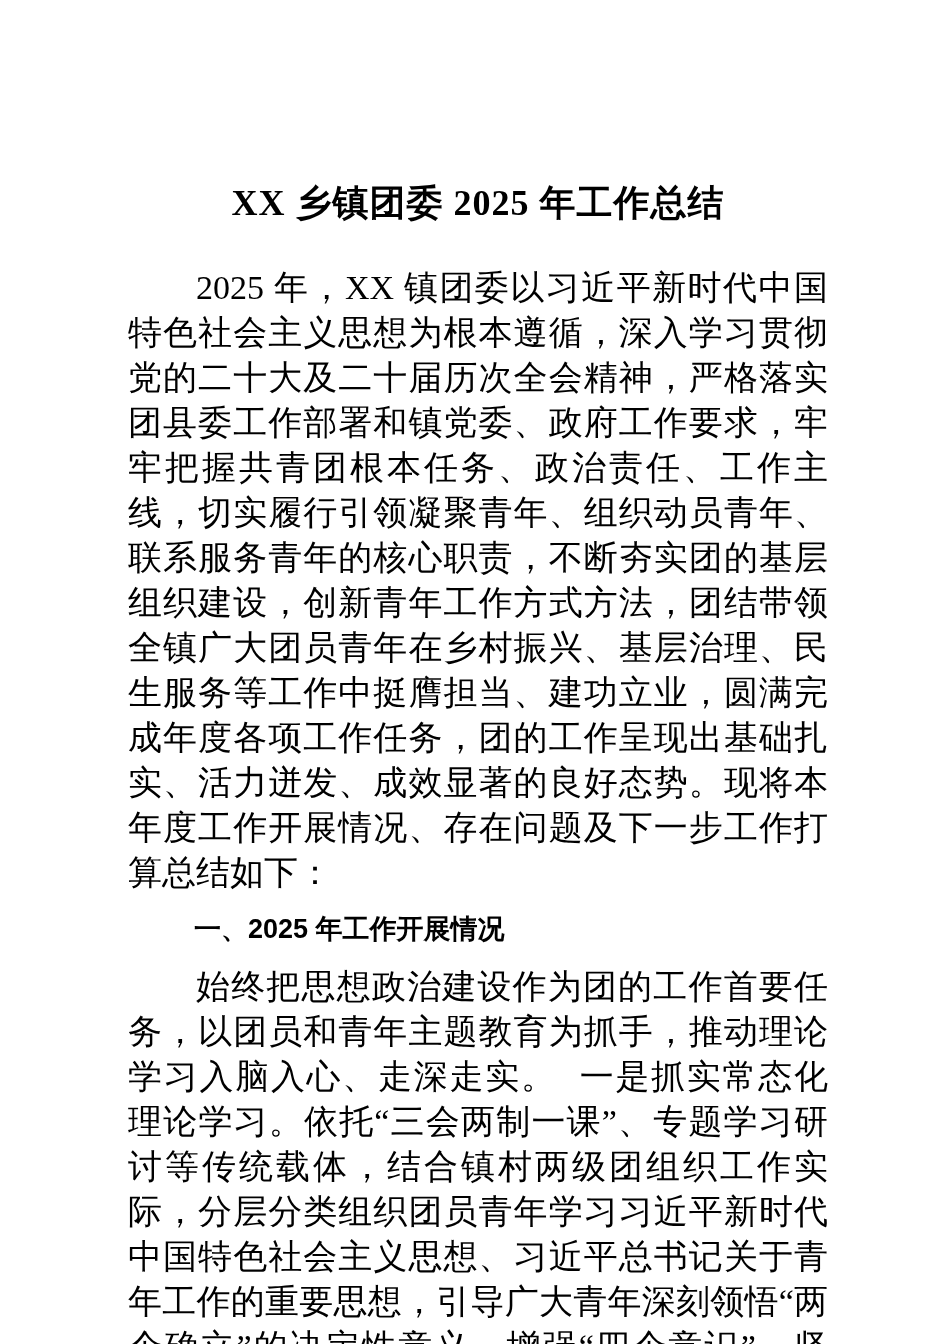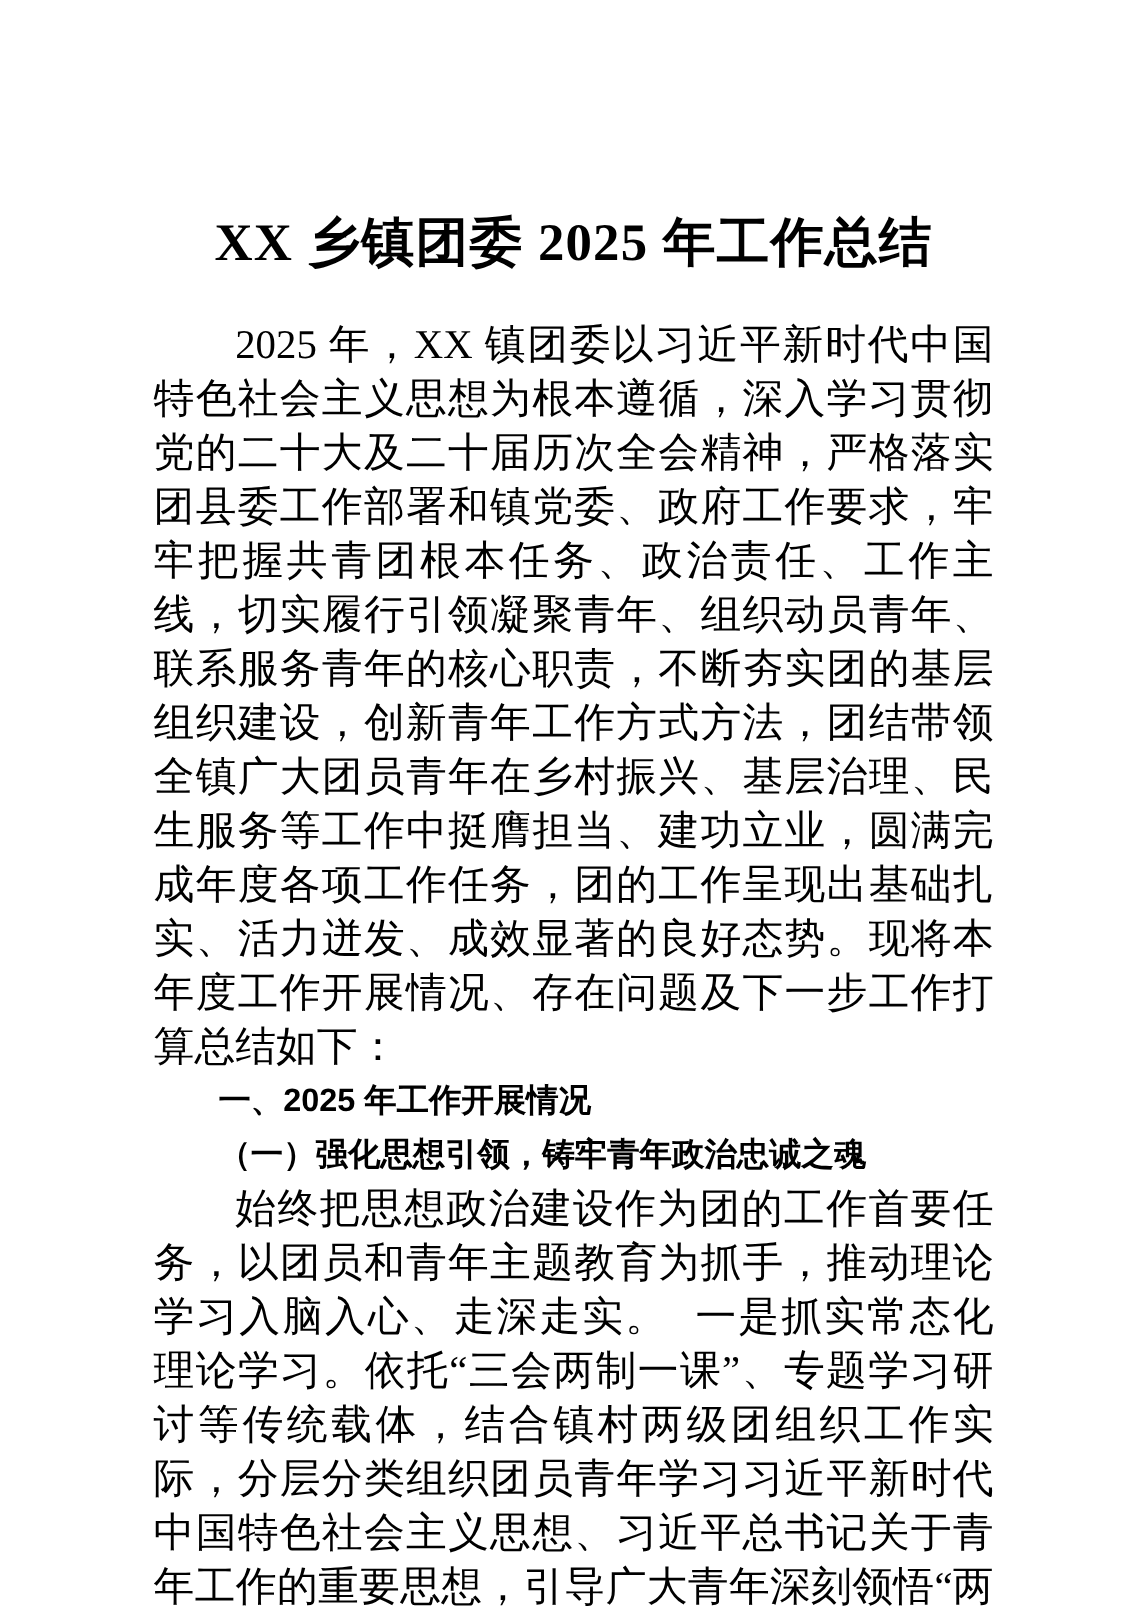--- a/index.html
+++ b/index.html
@@ -17,37 +17,37 @@
   }
   .content {
     position: absolute;
     left: 128px;
     top: 178px;
     width: 700px;
   }
   .doc-title {
     margin: 0 0 37px 0;
     font-family: "Liberation Serif", "DejaVu Serif", serif;
-    font-size: 44px;
+    font-size: 36px;
     line-height: 50px;
     font-weight: 700;
     text-align: center;
     letter-spacing: 1px;
   }
   .para {
     margin: 0;
     font-family: "Liberation Serif", "DejaVu Serif", serif;
     font-size: 34px;
     line-height: 45px;
     text-align: justify;
     text-indent: 2em;
     font-weight: 400;
   }
   .heading-1 {
-    margin: 0;
+    margin: 12px;
     font-family: "Liberation Sans", "DejaVu Sans", sans-serif;
     font-size: 27px;
     line-height: 45px;
     font-weight: 700;
     text-indent: 2em;
   }
   .heading-2 {
     margin: 0;
     font-family: "Liberation Serif", "DejaVu Serif", serif;
     font-size: 27px;
@@ -65,18 +65,17 @@
 
 <div class="page">
   <div class="content">
 
     <h1 class="doc-title">XX 乡镇团委 2025 年工作总结</h1>
 
     <p class="para">2025 年，XX 镇团委以习近平新时代中国特色社会主义思想为根本遵循，深入学习贯彻党的二十大及二十届历次全会精神，严格落实团县委工作部署和镇党委、政府工作要求，牢牢把握共青团根本任务、政治责任、工作主线，切实履行引领凝聚青年、组织动员青年、联系服务青年的核心职责，不断夯实团的基层组织建设，创新青年工作方式方法，团结带领全镇广大团员青年在乡村振兴、基层治理、民生服务等工作中挺膺担当、建功立业，圆满完成年度各项工作任务，团的工作呈现出基础扎实、活力迸发、成效显著的良好态势。现将本年度工作开展情况、存在问题及下一步工作打算总结如下：</p>
 
     <h2 class="heading-1">一、2025 年工作开展情况</h2>
 
-    <h3 class="heading-2">（一）强化思想引领，铸牢青年政治忠诚之魂</h3>
 
     <p class="para"><span>始终把思想政治建设作为团的工作首要任务，以团员和青年主题教育为抓手，推动理论学习入脑入心、走深走实。</span><span class="bold-run">一是抓实常态化理论学习。</span><span>依托“三会两制一课”、专题学习研讨等传统载体，结合镇村两级团组织工作实际，分层分类组织团员青年学习习近平新时代中国特色社会主义思想、习近平总书记关于青年工作的重要思想，引导广大青年深刻领悟“两个确立”的决定性意义，增强“四个意识”、坚定“四个自信”、做到“两个维护”，全年开展各类理论学习活动 11 场次，覆盖</span></p>
 
   </div>
 </div>
 
 </body></html>

